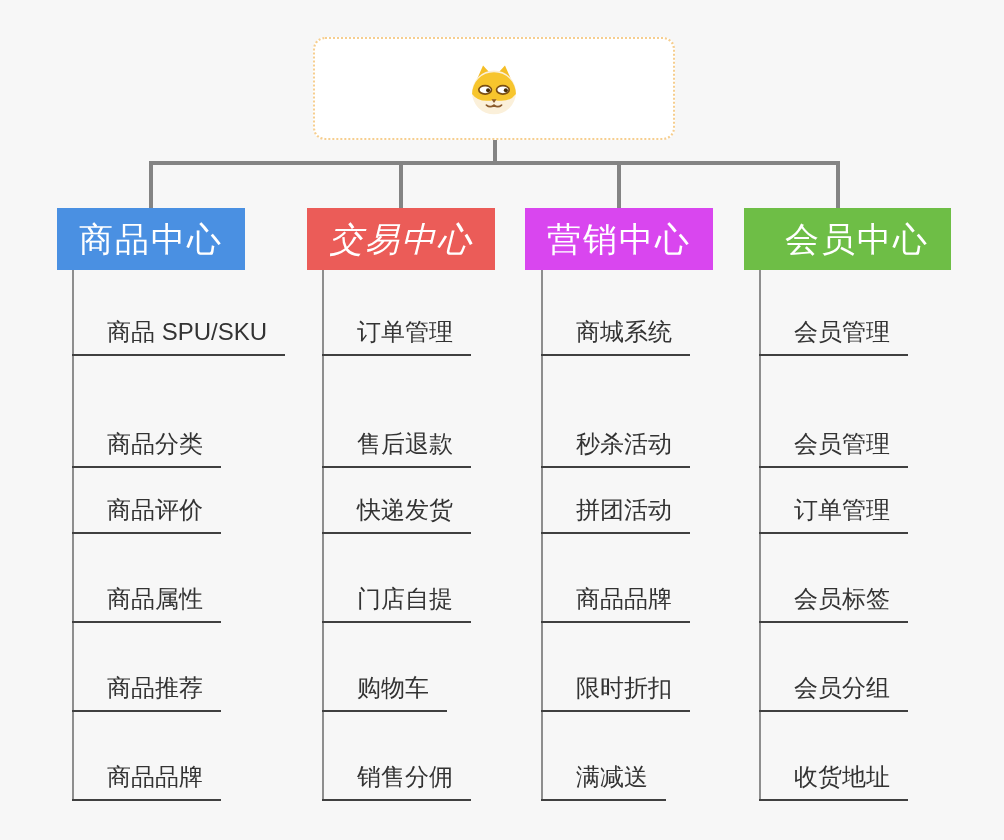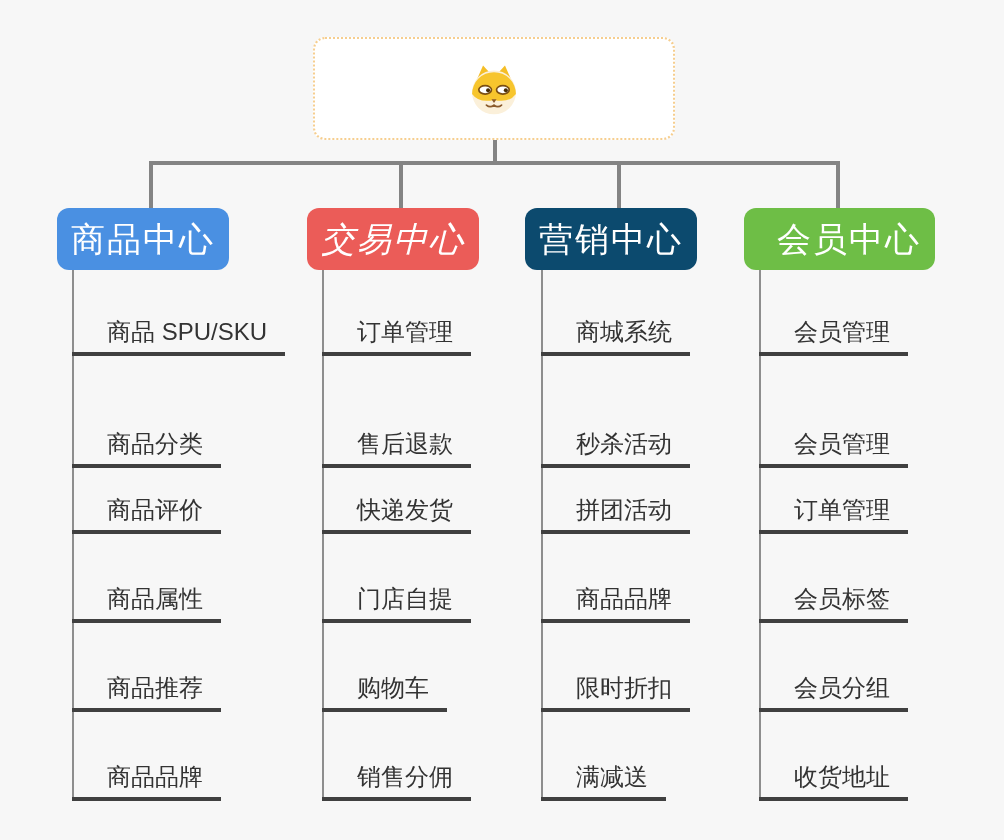--- a/index.html
+++ b/index.html
@@ -21,35 +21,35 @@
   .root{
     position:absolute;left:313px;top:37px;width:362px;height:103px;
     background:#FFFFFF;border:2px dotted #F6CE8F;border-radius:12px;
     box-sizing:border-box;display:flex;align-items:center;justify-content:center;gap:12px;
   }
   .root-title{font-size:44px;color:#F0A63C;white-space:nowrap;}
   .dog{width:56px;height:54px;flex:0 0 auto;}
 
   
   .cat{
-    position:absolute;top:208px;width:172px;height:62px;border-radius:12px;
+    position:absolute;top:208px;width:188px;height:62px;border-radius:0;
     color:#FFFFFF;font-size:34px;letter-spacing:2px;text-align:center;line-height:62px;
     white-space:nowrap;
   }
   .b0{left:57px}.b1{left:307px}.b2{left:525px}.b3{left:744px}
 
   
   .vline{position:absolute;top:270px;width:2px;height:531px;background:#8E8E8E;}
   .v0{left:72px}.v1{left:322px}.v2{left:541px}.v3{left:759px}
 
   
   .leaf{
     position:absolute;height:44px;line-height:40px;
     padding:0 18px 0 35px;box-sizing:border-box;
-    border-bottom:4px solid #404040;
+    border-bottom:2px solid #404040;
     font-size:24px;color:#333333;white-space:nowrap;
   }
   .l0{left:72px}.l1{left:322px}.l2{left:541px}.l3{left:759px}
   .r0{top:312px}.r1{top:424px}.r2{top:490px}.r3{top:579px}.r4{top:668px}.r5{top:757px}
 </style>
 </head>
 <body>
 
 <div class="canvas">
 
@@ -91,21 +91,21 @@
     <div class="vline v1"></div>
     <div class="leaf l1 r0">订单管理</div>
     <div class="leaf l1 r1">售后退款</div>
     <div class="leaf l1 r2">快递发货</div>
     <div class="leaf l1 r3">门店自提</div>
     <div class="leaf l1 r4">购物车</div>
     <div class="leaf l1 r5">销售分佣</div>
   </div>
 
   <div>
-    <div class="cat b2" style="background-color: #0c4a6e;">营销中心</div>
+    <div class="cat b2" style="background-color: #d946ef;">营销中心</div>
     <div class="vline v2"></div>
     <div class="leaf l2 r0">商城系统</div>
     <div class="leaf l2 r1">秒杀活动</div>
     <div class="leaf l2 r2">拼团活动</div>
     <div class="leaf l2 r3">商品品牌</div>
     <div class="leaf l2 r4">限时折扣</div>
     <div class="leaf l2 r5">满减送</div>
   </div>
 
   <div>

